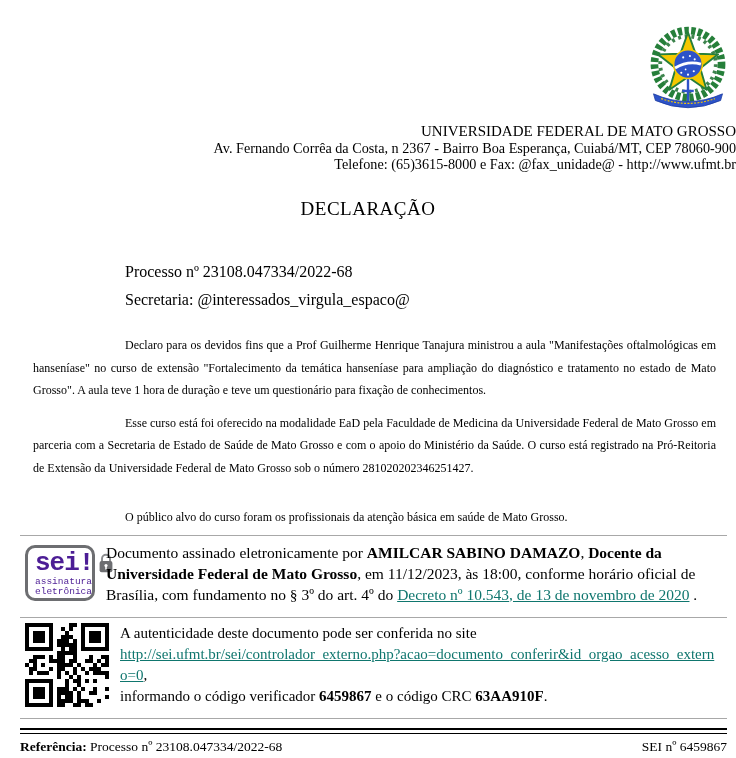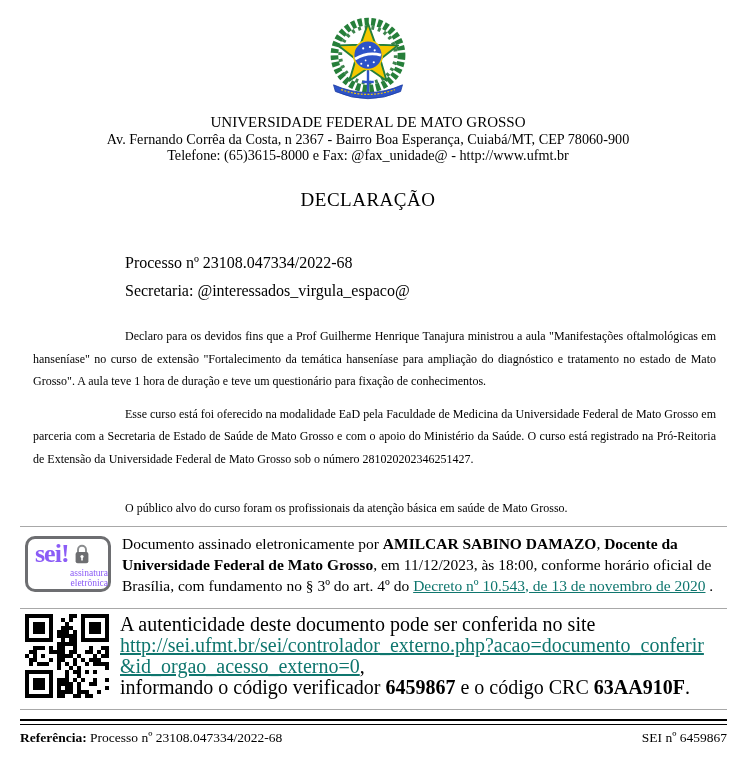--- a/index.html
+++ b/index.html
@@ -2,56 +2,56 @@
 <html><head>
 <meta charset="utf-8">
 <style>
   html,body{margin:0;padding:0;}
   body{
     width:736px;height:758px;background:#ffffff;color:#000;
     font-family:"Liberation Serif", serif;overflow:hidden;
   }
   .page{width:736px;height:758px;position:relative;}
   
-  .header{text-align:center;padding-top:12px;}
+  .header{text-align:right;padding-top:21px;}
   .emblem{display:inline-block;line-height:0;}
   .uni-name{font-size:15px;margin-top:6px;}
   .uni-line{font-size:14.2px;line-height:16px;}
   
   .doc-title{text-align:center;font-size:19px;letter-spacing:0.5px;margin-top:26px;}
   
   .process-block{margin:38px 0 0 125px;font-size:16px;line-height:28px;}
   
   .content{padding:0 20px 0 33px;}
   .body-paragraph{
     text-align:justify;text-indent:92px;font-size:12px;line-height:22.5px;margin:0;
   }
   .p1{margin-top:20px;}
   .p2{margin-top:10px;}
   .p3{margin-top:27px;}
   
   .rule{border:none;border-top:1px solid #a8a8a8;margin:6px 9px 0 20px;}
   
   .sig-section{display:flex;align-items:center;gap:11px;padding:6px 18px 6px 25px;}
   .sei-box{
-    flex:0 0 auto;width:86px;height:56px;border:3px solid #6d6e71;border-radius:10px;
-    padding:2px 0 0 7px;box-sizing:border-box;color:#8b5cf6;
-    font-family:Liberation Serif, serif;background:#fff;
+    flex:0 0 auto;width:70px;height:56px;border:3px solid #6d6e71;border-radius:10px;
+    padding:2px 0 0 7px;box-sizing:border-box;color:#4c1d95;
+    font-family:Liberation Mono, monospace;background:#fff;
   }
   .sei-top{display:flex;align-items:flex-start;gap:5px;}
   .sei-word{font-weight:700;font-size:26px;line-height:26px;letter-spacing:-1px;}
   .sei-lock{margin-top:3px;line-height:0;}
   .sei-sub{font-size:9.5px;line-height:10px;white-space:pre-line;margin-top:1px;text-align:right;}
   .sig-text{font-size:15.5px;line-height:21px;}
   b{font-weight:700;}
   a.doc-link{color:#0f766e;text-decoration:underline;cursor:pointer;}
   
   .qr-section{display:flex;align-items:center;gap:11px;padding:5px 18px 5px 25px;}
   .qr-wrap{flex:0 0 auto;line-height:0;}
-  .ver-text{font-size:20px;line-height:21px;word-break:break-all;}
+  .ver-text{font-size:15px;line-height:21px;word-break:break-all;}
   
   .double-rule{height:3px;border-top:2px solid #000;border-bottom:1px solid #000;margin:9px 9px 0 20px;}
   .footer-row{display:flex;justify-content:space-between;padding:5px 9px 0 20px;font-size:13.5px;}
 </style>
 </head>
 <body>
 
 <div class="page">
 
   <div class="header">

